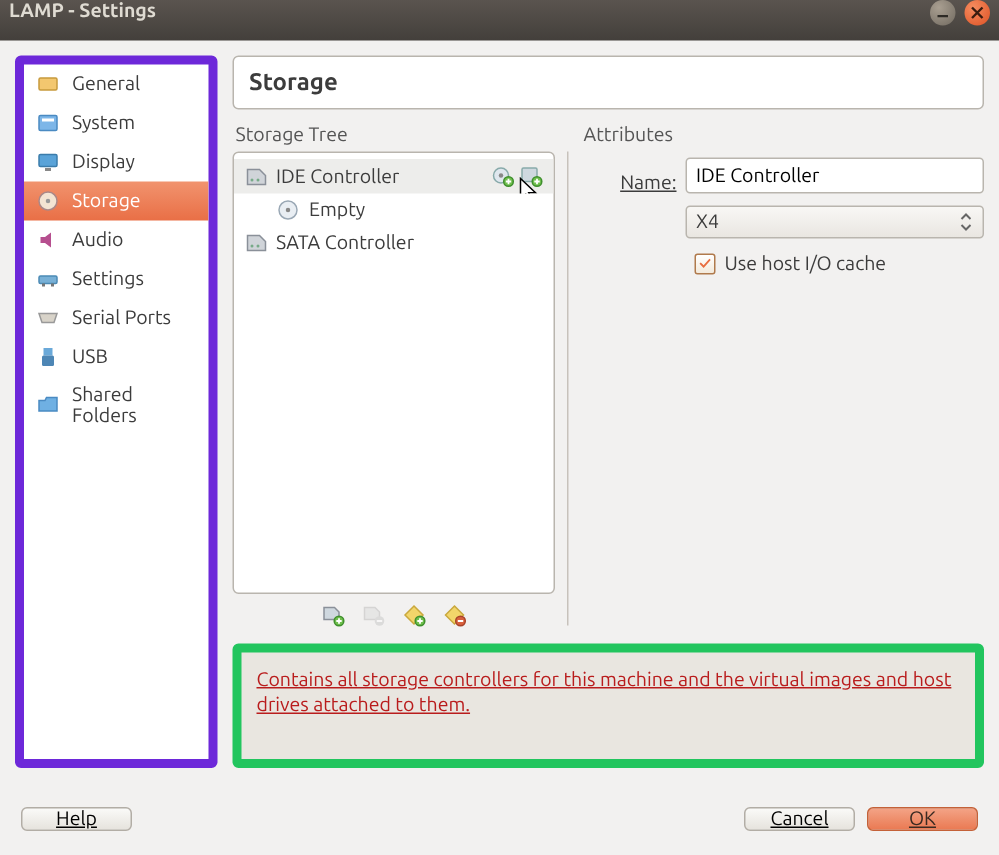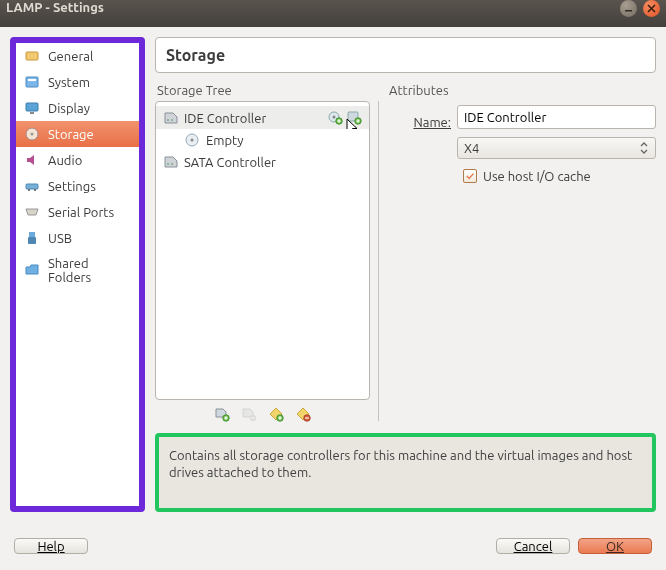--- a/index.html
+++ b/index.html
@@ -157,26 +157,27 @@
 .checkbox {
   width:14px; height:14px;
   border:1px solid #b07a4c;
   border-radius:2px;
   background: linear-gradient(#fff,#f3eadc);
   color:#e86d3f;
   display:inline-flex; align-items:center; justify-content:center;
   font-size:11px; font-weight:bold;
 }
 .hint-box {
-  border:4px solid #22c55e;
+  border:6px solid #22c55e;
   border-radius:4px;
   background:#e9e6e0;
   padding:10px 10px 26px 10px;
-  color:#404040;
+  color:#b91c1c;
   line-height:1.35;
+  text-decoration:underline;
 }
 .bottom-bar {
   height:48px;
   display:flex;
   align-items:center;
   padding: 0 14px;
   gap:8px;
 }
 .bottom-bar .spacer { flex:1; }
 .btn {

